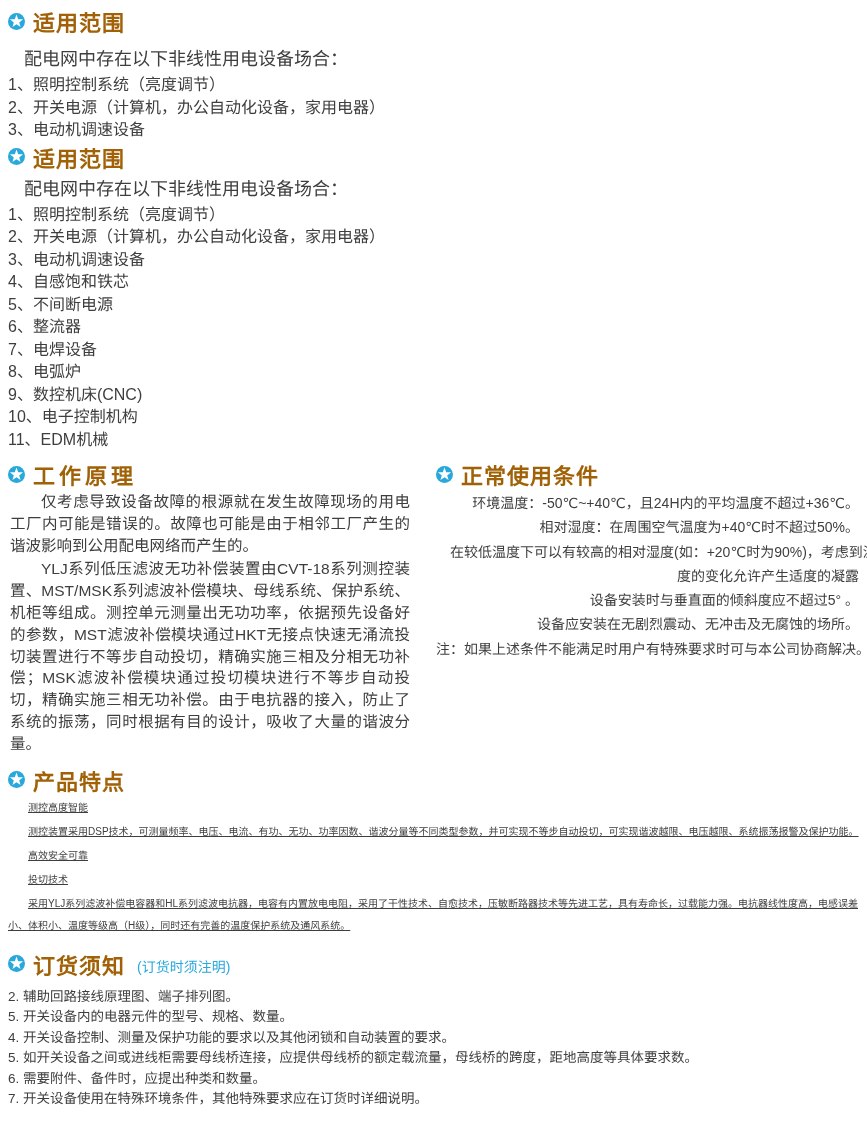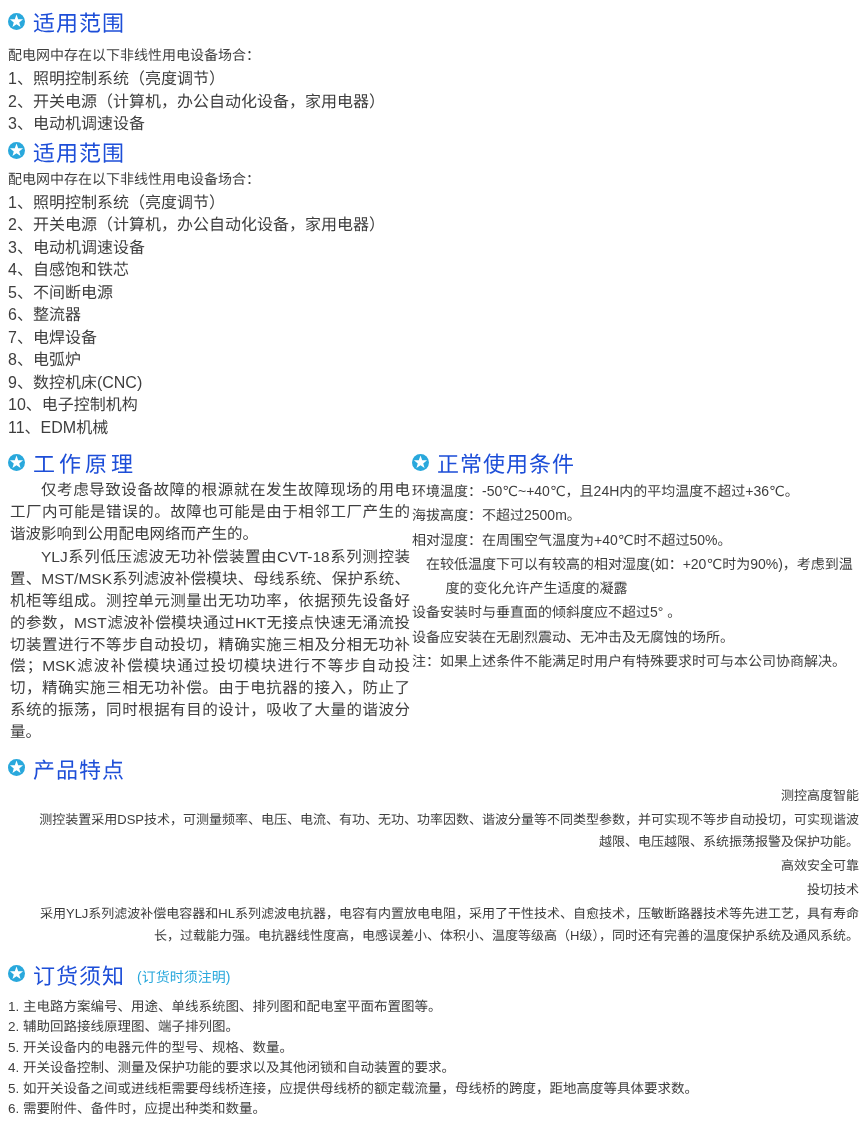--- a/index.html
+++ b/index.html
@@ -5,45 +5,45 @@
   html, body { margin: 0; padding: 0; background: #ffffff; overflow: hidden; }
   body {
     width: 867px; height: 1122px;
     font-family: "Liberation Sans", "DejaVu Sans", sans-serif;
     color: #3e3e3e;
   }
   .page { box-sizing: border-box; width: 867px; height: 1122px; padding: 8px 8px 0 8px; }
 
   .sec-header { display: flex; align-items: center; gap: 8px; height: 26px; }
   .badge { width: 17px; height: 17px; flex: 0 0 auto; display: inline-flex; }
-  .sec-title { color: #1d4ed8; font-size: 22px; font-weight: normal; letter-spacing: 1px; }
+  .sec-title { color: #a16207; font-size: 22px; font-weight: bold; letter-spacing: 1px; }
   .sec-title.wide { letter-spacing: 4px; }
   .sec-subtitle { color: #29a8dc; font-size: 14px; margin-left: 4px; padding-top: 4px; text-align: center; }
 
-  .intro { font-size: 14px; margin: 10px 0 0 0; }
+  .intro { font-size: 18px; margin: 10px 0 0 16px; }
   .list { margin-top: 4px; }
   .li { font-size: 16px; line-height: 22.5px; white-space: nowrap; }
 
   .two-col { display: flex; margin-top: 10px; }
   .col-left { width: 404px; flex: 0 0 auto; }
-  .col-right { flex: 1 1 auto; min-width: 0; }
+  .col-right { margin-left: 24px; flex: 1 1 auto; min-width: 0; text-align: right; }
 
   .para-block { margin-top: 4px; }
   .principle-p {
     margin: 2px; font-size: 15.5px; line-height: 21.8px;
     text-align: justify; text-indent: 2em;
   }
 
   .cond-lines { margin-top: 4px; }
   .cond-line { font-size: 14px; line-height: 24.3px; white-space: nowrap; }
   .cond-line.ind-1 { padding-left: 1em; }
   .cond-line.ind-2 { padding-left: 2.4em; }
 
-  .features { margin-top: 10px; text-align: right; }
-  .feature-p { margin: 2px 0 0 0; font-size: 13px; line-height: 22px; text-indent: 2em; }
+  .features { margin-top: 10px; }
+  .feature-p { margin: 2px 0 0 0; font-size: 10px; line-height: 22px; text-indent: 2em; text-decoration: underline; }
 
   .ordering { margin-top: 14px; }
   .order-list { margin-top: 10px; }
   .order-item { font-size: 13.5px; line-height: 20.5px; white-space: nowrap; }
 
   .mt-sec { margin-top: 2px; }
 </style>
 </head>
 <body>
 
@@ -116,21 +116,20 @@
         <span class="badge">
           <svg viewBox="0 0 16 16" width="17" height="17" aria-hidden="true">
             <circle cx="8" cy="8" r="8" fill="#29a8dc"></circle>
             <polygon fill="#ffffff" points="8,1.5 9.59,5.82 14.18,5.99 10.57,8.83 11.82,13.26 8,10.7 4.18,13.26 5.43,8.83 1.82,5.99 6.41,5.82"></polygon>
           </svg>
         </span>
         <span class="sec-title">正常使用条件</span>
       </div>
       <div class="cond-lines">
         <div class="cond-line">环境温度：-50℃~+40℃，且24H内的平均温度不超过+36℃。</div>
-        <div class="cond-line">海拔高度：不超过2500m。</div>
         <div class="cond-line">相对湿度：在周围空气温度为+40℃时不超过50%。</div>
         <div class="cond-line ind-1">在较低温度下可以有较高的相对湿度(如：+20℃时为90%)，考虑到温</div>
         <div class="cond-line ind-2">度的变化允许产生适度的凝露</div>
         <div class="cond-line">设备安装时与垂直面的倾斜度应不超过5° 。</div>
         <div class="cond-line">设备应安装在无剧烈震动、无冲击及无腐蚀的场所。</div>
         <div class="cond-line">注：如果上述条件不能满足时用户有特殊要求时可与本公司协商解决。</div>
       </div>
     </section>
 
   </div>
@@ -159,21 +158,20 @@
       <span class="badge">
         <svg viewBox="0 0 16 16" width="17" height="17" aria-hidden="true">
           <circle cx="8" cy="8" r="8" fill="#29a8dc"></circle>
           <polygon fill="#ffffff" points="8,1.5 9.59,5.82 14.18,5.99 10.57,8.83 11.82,13.26 8,10.7 4.18,13.26 5.43,8.83 1.82,5.99 6.41,5.82"></polygon>
         </svg>
       </span>
       <span class="sec-title">订货须知</span>
       <span class="sec-subtitle">(订货时须注明)</span>
     </div>
     <div class="order-list">
-      <div class="order-item">1. 主电路方案编号、用途、单线系统图、排列图和配电室平面布置图等。</div>
       <div class="order-item">2. 辅助回路接线原理图、端子排列图。</div>
       <div class="order-item">5. 开关设备内的电器元件的型号、规格、数量。</div>
       <div class="order-item">4. 开关设备控制、测量及保护功能的要求以及其他闭锁和自动装置的要求。</div>
       <div class="order-item">5. 如开关设备之间或进线柜需要母线桥连接，应提供母线桥的额定载流量，母线桥的跨度，距地高度等具体要求数。</div>
       <div class="order-item">6. 需要附件、备件时，应提出种类和数量。</div>
       <div class="order-item">7. 开关设备使用在特殊环境条件，其他特殊要求应在订货时详细说明。</div>
     </div>
   </section>
 
 </div>

